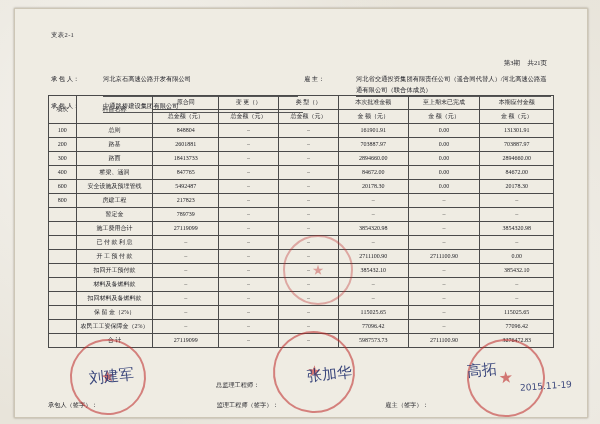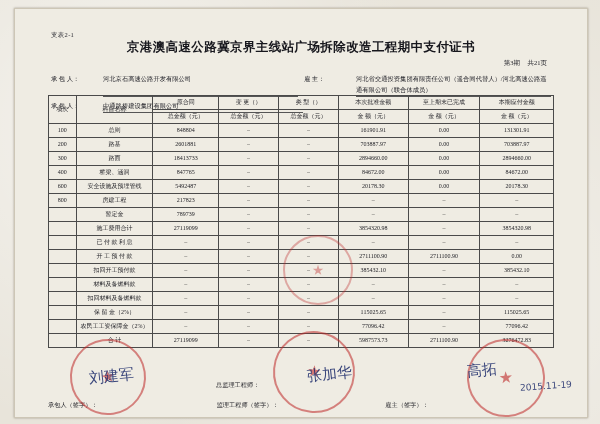--- a/index.html
+++ b/index.html
@@ -131,21 +131,20 @@
   }
   .signline div{flex:1;}
 </style>
 </head>
 <body>
 
 <div class="page">
   <div class="sheet">
 
     <div class="topcode">支表2-1</div>
-    <div class="title">京港澳高速公路冀京界主线站广场拆除改造工程期中支付证书</div>
 
     <div class="meta">
       <span>第3期</span>
       <span>共21页</span>
     </div>
 
     <div class="parties">
       <div class="prow2">
         <div class="half">
           <div class="plabel">承 包 人：</div>

